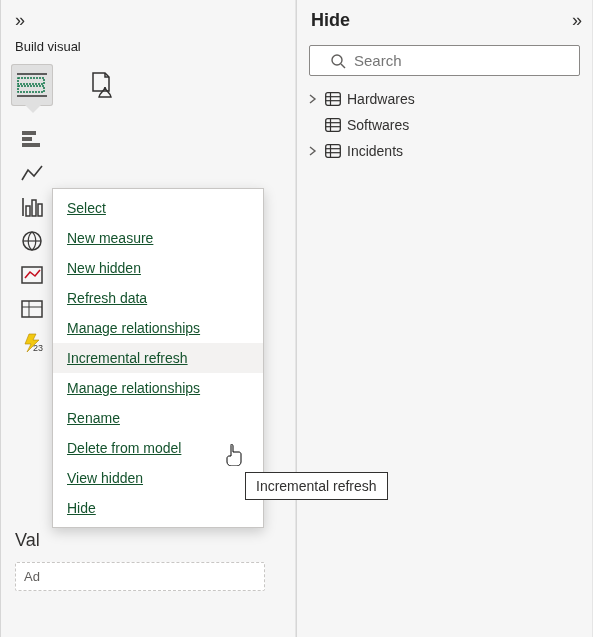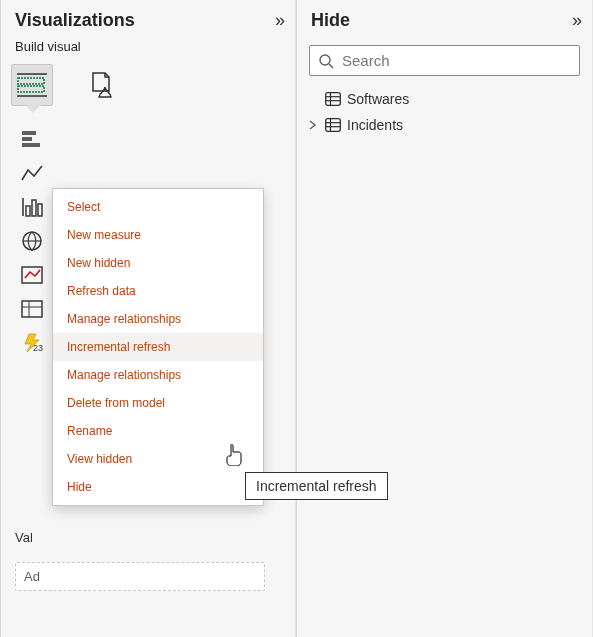--- a/index.html
+++ b/index.html
@@ -88,21 +88,21 @@
     flex-direction: column;
     gap: 12px;
     padding-top: 6px;
     color: #3b3a39;
   }
   .viz-icon-col span { width: 22px; height: 22px; display:inline-flex; }
   .values-label {
     position: absolute;
     top: 530px;
     left: 14px;
-    font-size: 13px;
+    font-size: 18px;
     color: #323130;
   }
   .add-placeholder {
     position: absolute;
     top: 562px;
     left: 14px;
     width: 250px;
     border: 1px dashed #c8c6c4;
     border-radius: 2px;
     padding: 6px 8px;
@@ -112,21 +112,21 @@
   }
 
   
   .search-box {
     margin: 8px 12px 10px 12px;
     background: #fff;
     border: 1px solid #8a8886;
     border-radius: 2px;
     display: flex;
     align-items: center;
-    padding: 6px 8px;
+    padding: 6px 20px;
     gap: 8px;
   }
   .search-box input {
     border: none;
     outline: none;
     flex: 1;
     font-size: 15px;
     color: #605e5c;
     background: transparent;
   }
@@ -155,23 +155,24 @@
     left: 52px;
     width: 212px;
     background: #fff;
     border: 1px solid #c8c6c4;
     box-shadow: 0 4px 12px rgba(0,0,0,0.18);
     padding: 4px 0;
     z-index: 50;
   }
   .menu-item {
     padding: 7px 14px;
-    font-size: 12px;
-    color: #c2410c;
+    font-size: 14px;
+    color: #14532d;
     cursor: pointer;
+    text-decoration: underline;
   }
   .menu-item.hovered {
     background: #f3f2f1;
   }
 
   
   .cursor {
     position: absolute;
     top: 444px;
     left: 225px;
@@ -197,21 +198,20 @@
 
   svg { display: block; }
 </style>
 </head>
 <body>
 
 <div class="panes">
 
   <div class="pane viz-pane">
     <div class="pane-header">
-      <span>Visualizations</span>
       <span class="chevrons">»</span>
     </div>
     <div class="sub-label">Build visual</div>
 
     <div class="build-tabs">
       <div class="build-tab active">
         <svg width="30" height="24" viewBox="0 0 30 24">
           <line x1="0" y1="1" x2="30" y2="1" stroke="#323130" stroke-width="1.5"></line>
           <rect x="1" y="5" width="26" height="6" fill="none" stroke="#0b7346" stroke-width="1.5" stroke-dasharray="2 1"></rect>
           <rect x="1" y="13" width="26" height="6" fill="none" stroke="#0b7346" stroke-width="1.5" stroke-dasharray="2 1"></rect>
@@ -290,20 +290,36 @@
     </div>
     <div class="search-box">
       <svg width="16" height="16" viewBox="0 0 16 16">
         <circle cx="7" cy="7" r="5" fill="none" stroke="#605e5c" stroke-width="1.4"></circle>
         <line x1="11" y1="11" x2="15" y2="15" stroke="#605e5c" stroke-width="1.4"></line>
       </svg>
       <input type="text" placeholder="Search" style="">
     </div>
     <div class="tree">
       <div class="tree-item">
+        <span class="tree-chev">
+          <svg width="8" height="10" viewBox="0 0 8 10">
+              <path d="M1 1 L6 5 L1 9" fill="none" stroke="#605e5c" stroke-width="1.4"></path>
+            </svg>
+        </span>
+        <span class="tbl-icon">
+          <svg width="16" height="14" viewBox="0 0 16 14">
+              <rect x="0.7" y="0.7" width="14.6" height="12.6" rx="2" fill="none" stroke="#323130" stroke-width="1.3"></rect>
+              <line x1="0.7" y1="4.7" x2="15.3" y2="4.7" stroke="#323130" stroke-width="1.2"></line>
+              <line x1="0.7" y1="8.7" x2="15.3" y2="8.7" stroke="#323130" stroke-width="1.2"></line>
+              <line x1="5.5" y1="0.7" x2="5.5" y2="13.3" stroke="#323130" stroke-width="1.2"></line>
+            </svg>
+        </span>
+        <span>Hardwares</span>
+      </div>
+      <div class="tree-item">
         <span class="tree-chev" style="visibility:hidden">
           <svg width="8" height="10"></svg>
         </span>
         <span class="tbl-icon">
           <svg width="16" height="14" viewBox="0 0 16 14">
               <rect x="0.7" y="0.7" width="14.6" height="12.6" rx="2" fill="none" stroke="#323130" stroke-width="1.3"></rect>
               <line x1="0.7" y1="4.7" x2="15.3" y2="4.7" stroke="#323130" stroke-width="1.2"></line>
               <line x1="0.7" y1="8.7" x2="15.3" y2="8.7" stroke="#323130" stroke-width="1.2"></line>
               <line x1="5.5" y1="0.7" x2="5.5" y2="13.3" stroke="#323130" stroke-width="1.2"></line>
             </svg>
@@ -331,22 +347,22 @@
 </div>
 
 <div class="context-menu">
   <div class="menu-item">Select</div>
   <div class="menu-item">New measure</div>
   <div class="menu-item">New hidden</div>
   <div class="menu-item">Refresh data</div>
   <div class="menu-item">Manage relationships</div>
   <div class="menu-item hovered">Incremental refresh</div>
   <div class="menu-item">Manage relationships</div>
+  <div class="menu-item">Rename</div>
   <div class="menu-item">Delete from model</div>
-  <div class="menu-item">Rename</div>
   <div class="menu-item">View hidden</div>
   <div class="menu-item">Hide</div>
 </div>
 
 <div class="cursor">
   <svg width="20" height="22" viewBox="0 0 20 22">
     <path d="M6 2 L6 12 L4 12 C3 12 2 13 2 14 L2 18 C2 20 4 22 6 22 L12 22 C14 22 16 20 16 18 L16 10 C16 9 15 8 14 8 L8 8 L8 2 C8 1 7 0 6.5 0 C6 0 6 1 6 2 Z" fill="#fff" stroke="#000" stroke-width="1"></path>
   </svg>
 </div>
 

